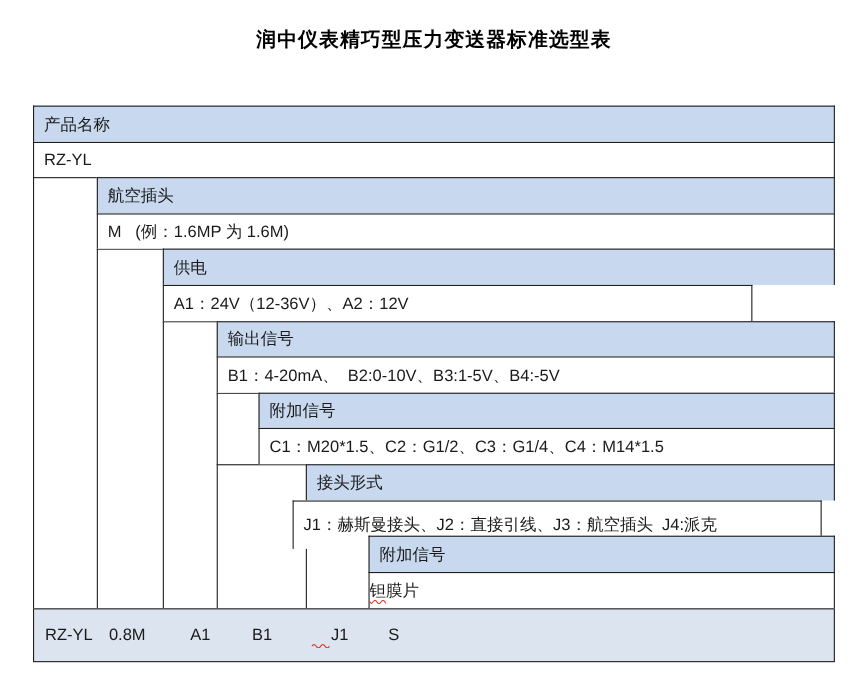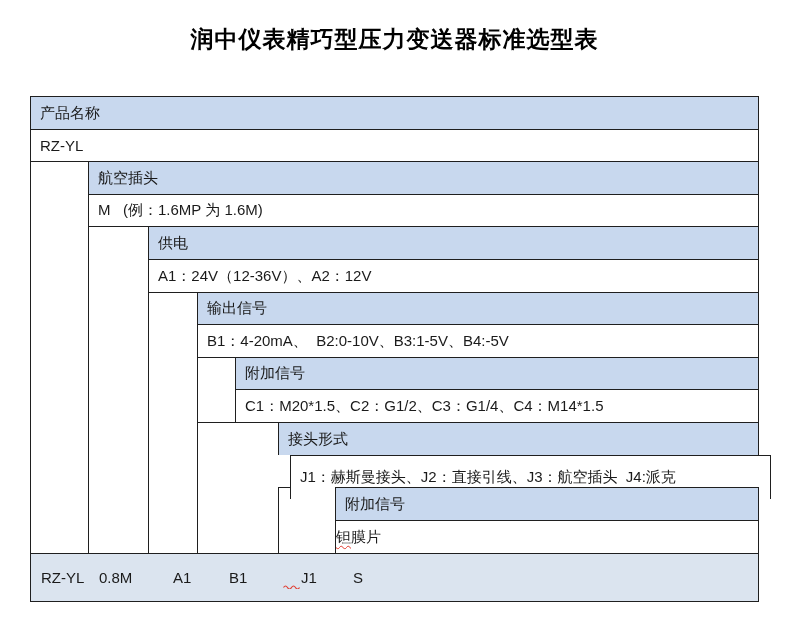--- a/index.html
+++ b/index.html
@@ -8,21 +8,21 @@
     background:#ffffff;
     font-family:"Liberation Sans", sans-serif;
     color:#1a1a1a;
     position:relative;
     overflow:hidden;
   }
   .page { position:absolute; left:0; top:0; width:789px; height:631px; }
   .doc-title {
     position:absolute; left:0; top:24px; width:789px;
     text-align:center;
-    font-size:23px; font-weight:bold; color:#000;
+    font-size:18px; font-weight:bold; color:#000;
     letter-spacing:1px;
     white-space:pre;
   }
   .cell {
     position:absolute;
     box-sizing:border-box;
     border-top:1px solid #1f1f1f;
     border-left:1px solid #1f1f1f;
     background:#ffffff;
     display:flex; align-items:center;
@@ -66,42 +66,42 @@
   <div class="cell hdr edge-r" style="left:88px;top:161px;width:671px;height:33px;">
     <span class="cell-text">航空插头</span>
   </div>
   <div class="cell edge-r" style="left:88px;top:194px;width:671px;height:32px;">
     <span class="cell-text">M   (例：1.6MP 为 1.6M)</span>
   </div>
 
   <div class="cell hdr edge-r" style="left:148px;top:226px;width:611px;height:33px;">
     <span class="cell-text">供电</span>
   </div>
-  <div class="cell edge-r" style="left:148px;top:259px;width:611px;height:33px;">
+  <div class="cell edge-r" style="left:148px;top:259px;width:536px;height:33px;">
     <span class="cell-text">A1：24V（12-36V）、A2：12V</span>
   </div>
 
   <div class="cell hdr edge-r" style="left:197px;top:292px;width:562px;height:32px;">
     <span class="cell-text">输出信号</span>
   </div>
   <div class="cell edge-r" style="left:197px;top:324px;width:562px;height:33px;">
     <span class="cell-text">B1：4-20mA、  B2:0-10V、B3:1-5V、B4:-5V</span>
   </div>
 
   <div class="cell hdr edge-r" style="left:235px;top:357px;width:524px;height:32px;">
     <span class="cell-text">附加信号</span>
   </div>
   <div class="cell edge-r" style="left:235px;top:389px;width:524px;height:33px;">
     <span class="cell-text">C1：M20*1.5、C2：G1/2、C3：G1/4、C4：M14*1.5</span>
   </div>
 
   <div class="cell hdr edge-r" style="left:278px;top:422px;width:481px;height:33px;">
     <span class="cell-text">接头形式</span>
   </div>
-  <div class="cell edge-r" style="left:290px;top:455px;width:481px;height:44px;">
+  <div class="cell edge-r" style="left:266px;top:455px;width:481px;height:44px;">
     <span class="cell-text">J1：赫斯曼接头、J2：直接引线、J3：航空插头  J4:派克</span>
   </div>
 
   <div class="cell hdr edge-r" style="left:335px;top:487px;width:424px;height:33px;">
     <span class="cell-text">附加信号</span>
   </div>
   <div class="cell edge-r" style="left:335px;top:520px;width:424px;height:33px;">
       <span class="wavy">钽</span>
       <span style="white-space:pre;">膜片</span>
   </div>

